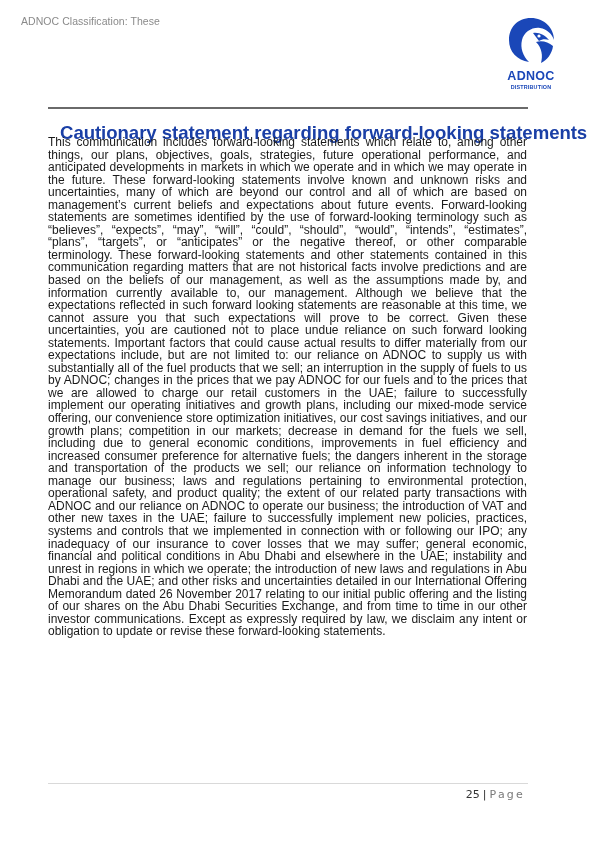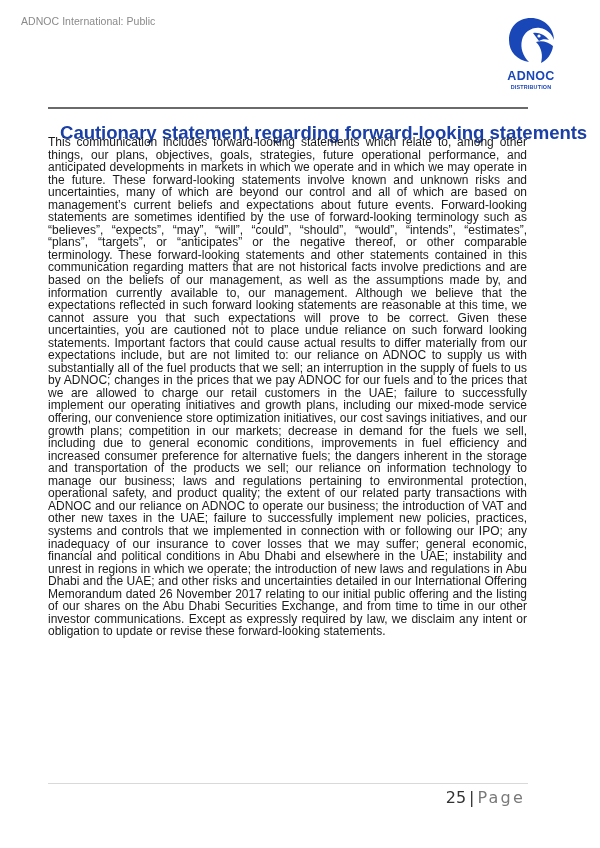--- a/index.html
+++ b/index.html
@@ -85,40 +85,40 @@
       left: 48px;
       top: 783px;
       width: 480px;
       height: 1px;
       background: #d9d9d9;
     }
     .page-number {
       position: absolute;
       right: 75px;
       top: 788px;
-      font-size: 16px;
+      font-size: 11px;
       color: #7a7a7a;
       white-space: nowrap;
       font-family: "DejaVu Sans", sans-serif;
     }
     .page-number .num {
       color: #333333;
     }
     .page-number .sep {
       color: #333333;
       margin: 0 3px;
     }
     .page-number .word {
       letter-spacing: 2.2px;
     }
   </style>
 </head>
 <body>
 
-<div class="classification">ADNOC International: Public</div>
+<div class="classification">ADNOC Classification: These</div>
 
 <div class="logo">
   <svg width="56" height="56" viewBox="0 0 56 56">
 
     <path d="M28 6 C14 6 6 16 6 28 C6 40 14 48 26 50 C20 44 17 36 19 28 C21 20 29 15 37 16 C44 17 49 22 51 28 C51 16 41 6 28 6 Z" fill="#1a47b8"></path>
     <path d="M30 21 C36 20 42 23 46 28 C43 27 39 27 36 29 C34 26 32 24 30 21 Z" fill="#1a47b8"></path>
     <path d="M33 30 C39 28 45 30 50 34 C49 42 44 48 38 51 C40 44 39 36 33 30 Z" fill="#1a47b8"></path>
     <circle cx="36" cy="24" r="1.6" fill="#ffffff"></circle>
   </svg>
   <div class="logo-word main">ADNOC</div>

